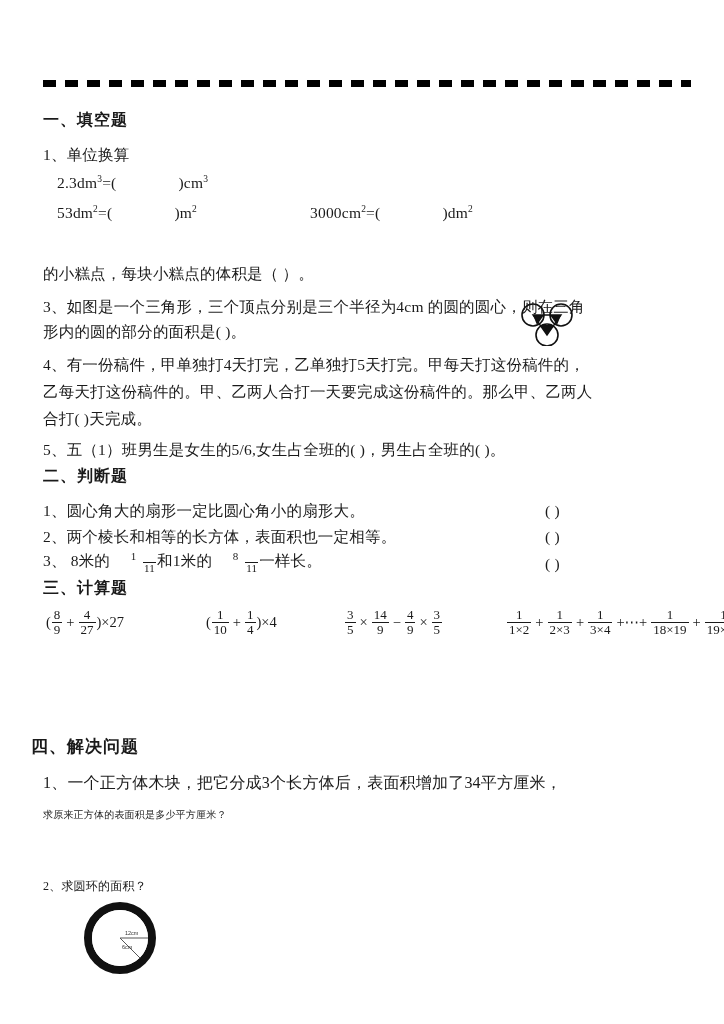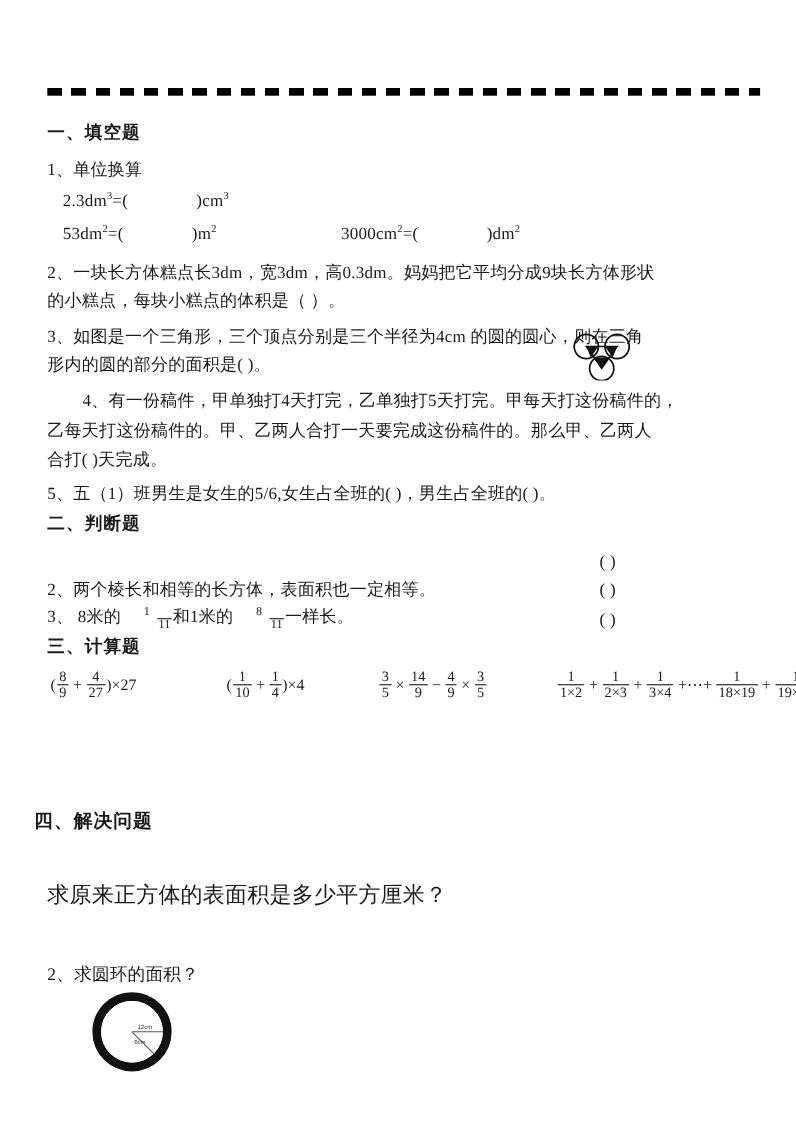--- a/index.html
+++ b/index.html
@@ -133,46 +133,46 @@
 
 
   <div class="blk" style="left:57px; top:198px;">
     <span>53dm</span><sup class="ex">2</sup><span>=(</span><span style="display:inline-block;width:62px"></span><span>)m</span><sup class="ex">2</sup>
   </div>
 
   <div class="blk" style="left:310px; top:198px;">
     <span>3000cm</span><sup class="ex">2</sup><span>=(</span><span style="display:inline-block;width:62px"></span><span>)dm</span><sup class="ex">2</sup>
   </div>
 
-  <div class="blk" style="left:43px; top:234px;">2、一块长方体糕点长3dm，宽3dm，高0.3dm。妈妈把它平均分成9块长方体形状</div>
   <div class="blk" style="left:43px; top:259px;">的小糕点，每块小糕点的体积是（            ）。</div>
 
   <div class="blk" style="left:43px; top:292px;">3、如图是一个三角形，三个顶点分别是三个半径为4cm 的圆的圆心，则在三角</div>
   <div class="blk" style="left:43px; top:317px;">形内的圆的部分的面积是(          )。</div>
 
   <div class="tri-fig">
     <svg width="62" height="44" viewBox="0 0 62 44">
       <circle cx="17" cy="13" r="11" fill="none" stroke="#111" stroke-width="1.6"></circle>
       <circle cx="45" cy="13" r="11" fill="none" stroke="#111" stroke-width="1.6"></circle>
       <circle cx="31" cy="33" r="11" fill="none" stroke="#111" stroke-width="1.6"></circle>
       <polygon points="17,13 45,13 31,33" fill="none" stroke="#111" stroke-width="1.4"></polygon>
       <path d="M17,13 L28,13 L21,23 Z" fill="#111"></path>
       <path d="M45,13 L34,13 L41,23 Z" fill="#111"></path>
       <path d="M31,33 L24,23 L38,23 Z" fill="#111"></path>
     </svg>
   </div>
 
-  <div class="blk" style="left:43px; top:350px;margin-left:32px;">4、有一份稿件，甲单独打4天打完，乙单独打5天打完。甲每天打这份稿件的，</div>
+  <div class="blk" style="left:43px; top:350px;">4、有一份稿件，甲单独打4天打完，乙单独打5天打完。甲每天打这份稿件的，</div>
   <div class="blk" style="left:43px; top:404px;">合打(          )天完成。</div>
   <div class="blk" style="left:43px; top:377px;">乙每天打这份稿件的。甲、乙两人合打一天要完成这份稿件的。那么甲、乙两人</div>
 
   <div class="blk" style="left:43px; top:435px;">5、五（1）班男生是女生的5/6,女生占全班的(            )，男生占全班的(           )。</div>
 
   <div class="sec-head" style="left:43px; top:466px;">二、判断题</div>
 
+  <div class="blk" style="left:43px; top:496px;">1、圆心角大的扇形一定比圆心角小的扇形大。</div>
   <div class="blk" style="left:545px; top:496px;">(          )</div>
 
   <div class="blk" style="left:43px; top:522px;">2、两个棱长和相等的长方体，表面积也一定相等。</div>
   <div class="blk" style="left:545px; top:522px;">(          )</div>
 
   <div class="blk" style="left:43px; top:546px;">
     <span>3、  8米的</span><span class="frac-sm"><span class="n">1</span><span class="d">11</span></span><span>和1米的</span><span class="frac-sm"><span class="n">8</span><span class="d">11</span></span><span>一样长。</span>
   </div>
   <div class="blk" style="left:545px; top:549px;">(          )</div>
 
@@ -193,23 +193,24 @@
     </div>
 
     <div class="calc" style="left:460px;">
       <span class="frac"><span class="n">1</span><span class="d">1×2</span></span><span class="op">+</span><span class="frac"><span class="n">1</span><span class="d">2×3</span></span><span class="op">+</span><span class="frac"><span class="n">1</span><span class="d">3×4</span></span><span class="op">+⋯+</span><span class="frac"><span class="n">1</span><span class="d">18×19</span></span><span class="op">+</span><span class="frac"><span class="n">1</span><span class="d">19×20</span></span>
     </div>
 
   </div>
 
   <div class="sec-head" style="left:31px; top:735px; font-size:17px;">四、解决问题</div>
 
-  <div class="blk" style="left:43px; top:800px; font-size:20px;">求原来正方体的表面积是多少平方厘米？</div>
-
-  <div class="blk" style="left:43px; top:872px; font-size:16px;">2、求圆环的面积？</div>
+  <div class="blk" style="left:43px; top:768px; font-size:16px;">1、一个正方体木块，把它分成3个长方体后，表面积增加了34平方厘米，</div>
+  <div class="blk" style="left:43px; top:800px; font-size:10px;">求原来正方体的表面积是多少平方厘米？</div>
+
+  <div class="blk" style="left:43px; top:872px; font-size:12px;">2、求圆环的面积？</div>
 
   <div class="ring-fig">
     <svg width="84" height="76" viewBox="0 0 84 76">
       <circle cx="42" cy="38" r="32" fill="none" stroke="#111" stroke-width="8"></circle>
       <circle cx="42" cy="38" r="28" fill="#fff" stroke="#111" stroke-width="0"></circle>
       <line x1="42" y1="38" x2="70" y2="38" stroke="#555" stroke-width="1"></line>
       <line x1="42" y1="38" x2="62" y2="58" stroke="#555" stroke-width="1"></line>
       <text x="47" y="35" font-family="Liberation Sans, sans-serif" font-size="5.5" fill="#333">12cm</text>
       <text x="44" y="49" font-family="Liberation Sans, sans-serif" font-size="5.5" fill="#333">6cm</text>
     </svg>

